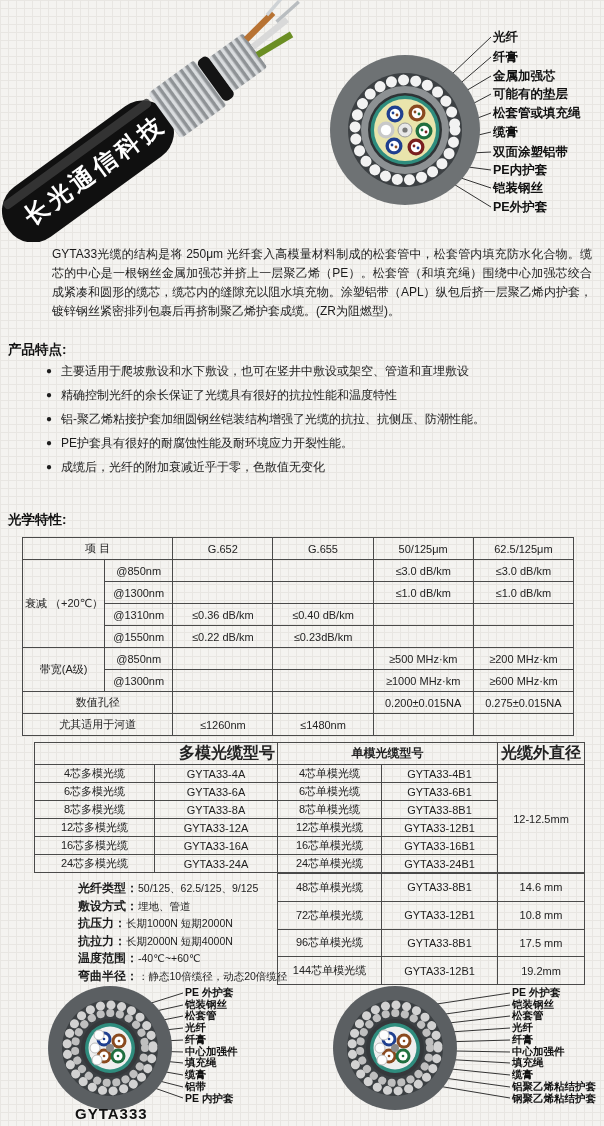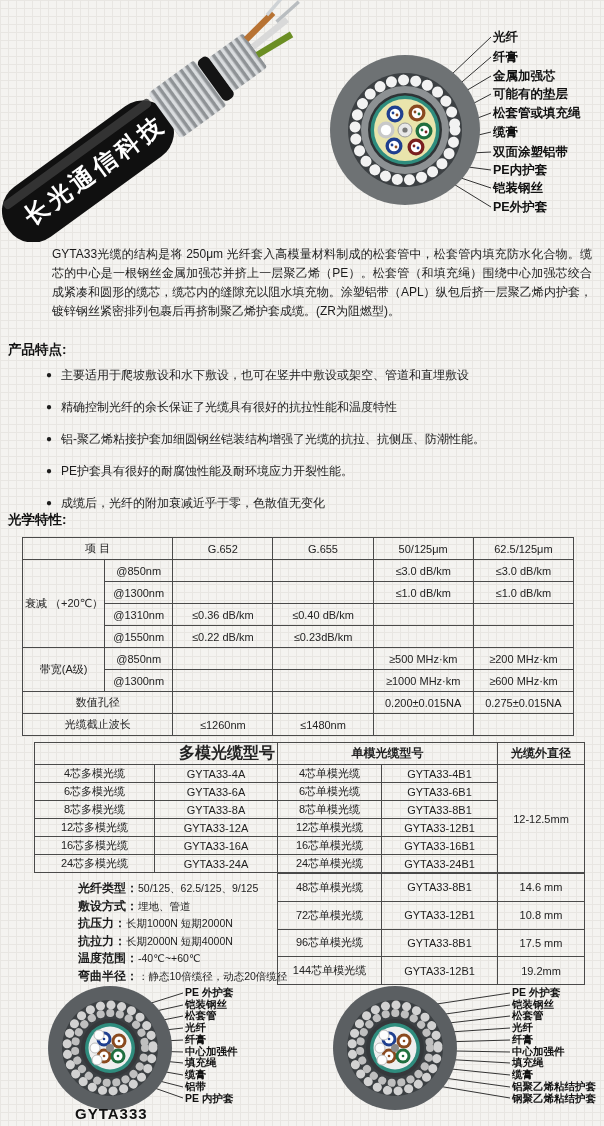--- a/index.html
+++ b/index.html
@@ -10,21 +10,21 @@
                      linear-gradient(90deg,#e8e6e2 1px,transparent 1px);
     background-size:8px 8px;
     font-family:"Liberation Sans","DejaVu Sans",sans-serif;
     color:#1c1c1c;
   }
   .sec{position:absolute;left:0;width:604px;}
   .heading{font-weight:bold;font-size:13.5px;padding:3px 0 2px 8px;color:#111;}
   .heading .note{color:#c03010;font-weight:bold;}
   .para{font-size:12px;line-height:19px;padding:1px 12px 0 52px;text-align:justify;}
   .bullets{list-style:none;margin:2px 0 0 0;padding:0 10px 0 46px;font-size:12px;}
-  .bullets li{margin:0 0 8px 0;line-height:24px;}
+  .bullets li{margin:0 0 8px 0;line-height:15px;}
   .blt{margin-right:9px;font-size:10px;vertical-align:1px;}
   table{border-collapse:collapse;table-layout:fixed;font-size:11px;color:#222;}
   td{border:1px solid #4a4a4a;text-align:center;padding:0 2px;overflow:hidden;white-space:nowrap;}
   .opt-table{margin:6px 0 0 22px;width:552px;}
   .opt-table td{height:21px;}
   .sel-table{margin:4px 0 0 34px;width:550px;}
   .sel-table td{height:17px;}
   .sel-bottom{display:flex;margin-left:34px;}
   .specs{width:243px;padding-top:7px;}
   .spec-row{margin:0 0 2px 44px;line-height:14.5px;white-space:nowrap;}
@@ -207,21 +207,21 @@
         <td>≥600 MHz·km</td>
       </tr>
       <tr>
         <td colspan="2">数值孔径</td>
         <td></td>
         <td></td>
         <td>0.200±0.015NA</td>
         <td>0.275±0.015NA</td>
       </tr>
       <tr>
-        <td colspan="2">光缆截止波长</td>
+        <td colspan="2">尤其适用于河道</td>
         <td>≤1260nm</td>
         <td>≤1480nm</td>
         <td></td>
         <td></td>
       </tr>
     </tbody>
       </table>
   </div>
 
   <div class="sec" style="top:738px;">
@@ -230,21 +230,21 @@
           <col style="width:120px">
           <col style="width:123px">
           <col style="width:104px">
           <col style="width:116px">
           <col style="width:87px">
         </colgroup>
       <tbody>
           <tr>
         <td colspan="2" style="font-weight:bold;font-size:16px;text-align:right;">多模光缆型号</td>
         <td colspan="2" style="font-weight:bold;font-size:12px;">单模光缆型号</td>
-        <td style="font-weight:bold;font-size:12px;">光缆外直径</td>
+        <td style="font-weight:bold;font-size:16px;">光缆外直径</td>
       </tr>
       <tr>
         <td>4芯多模光缆</td>
         <td>GYTA33-4A</td>
         <td>4芯单模光缆</td>
         <td>GYTA33-4B1</td>
         <td rowspan="6">12-12.5mm</td>
       </tr>
       <tr>
         <td>6芯多模光缆</td>

